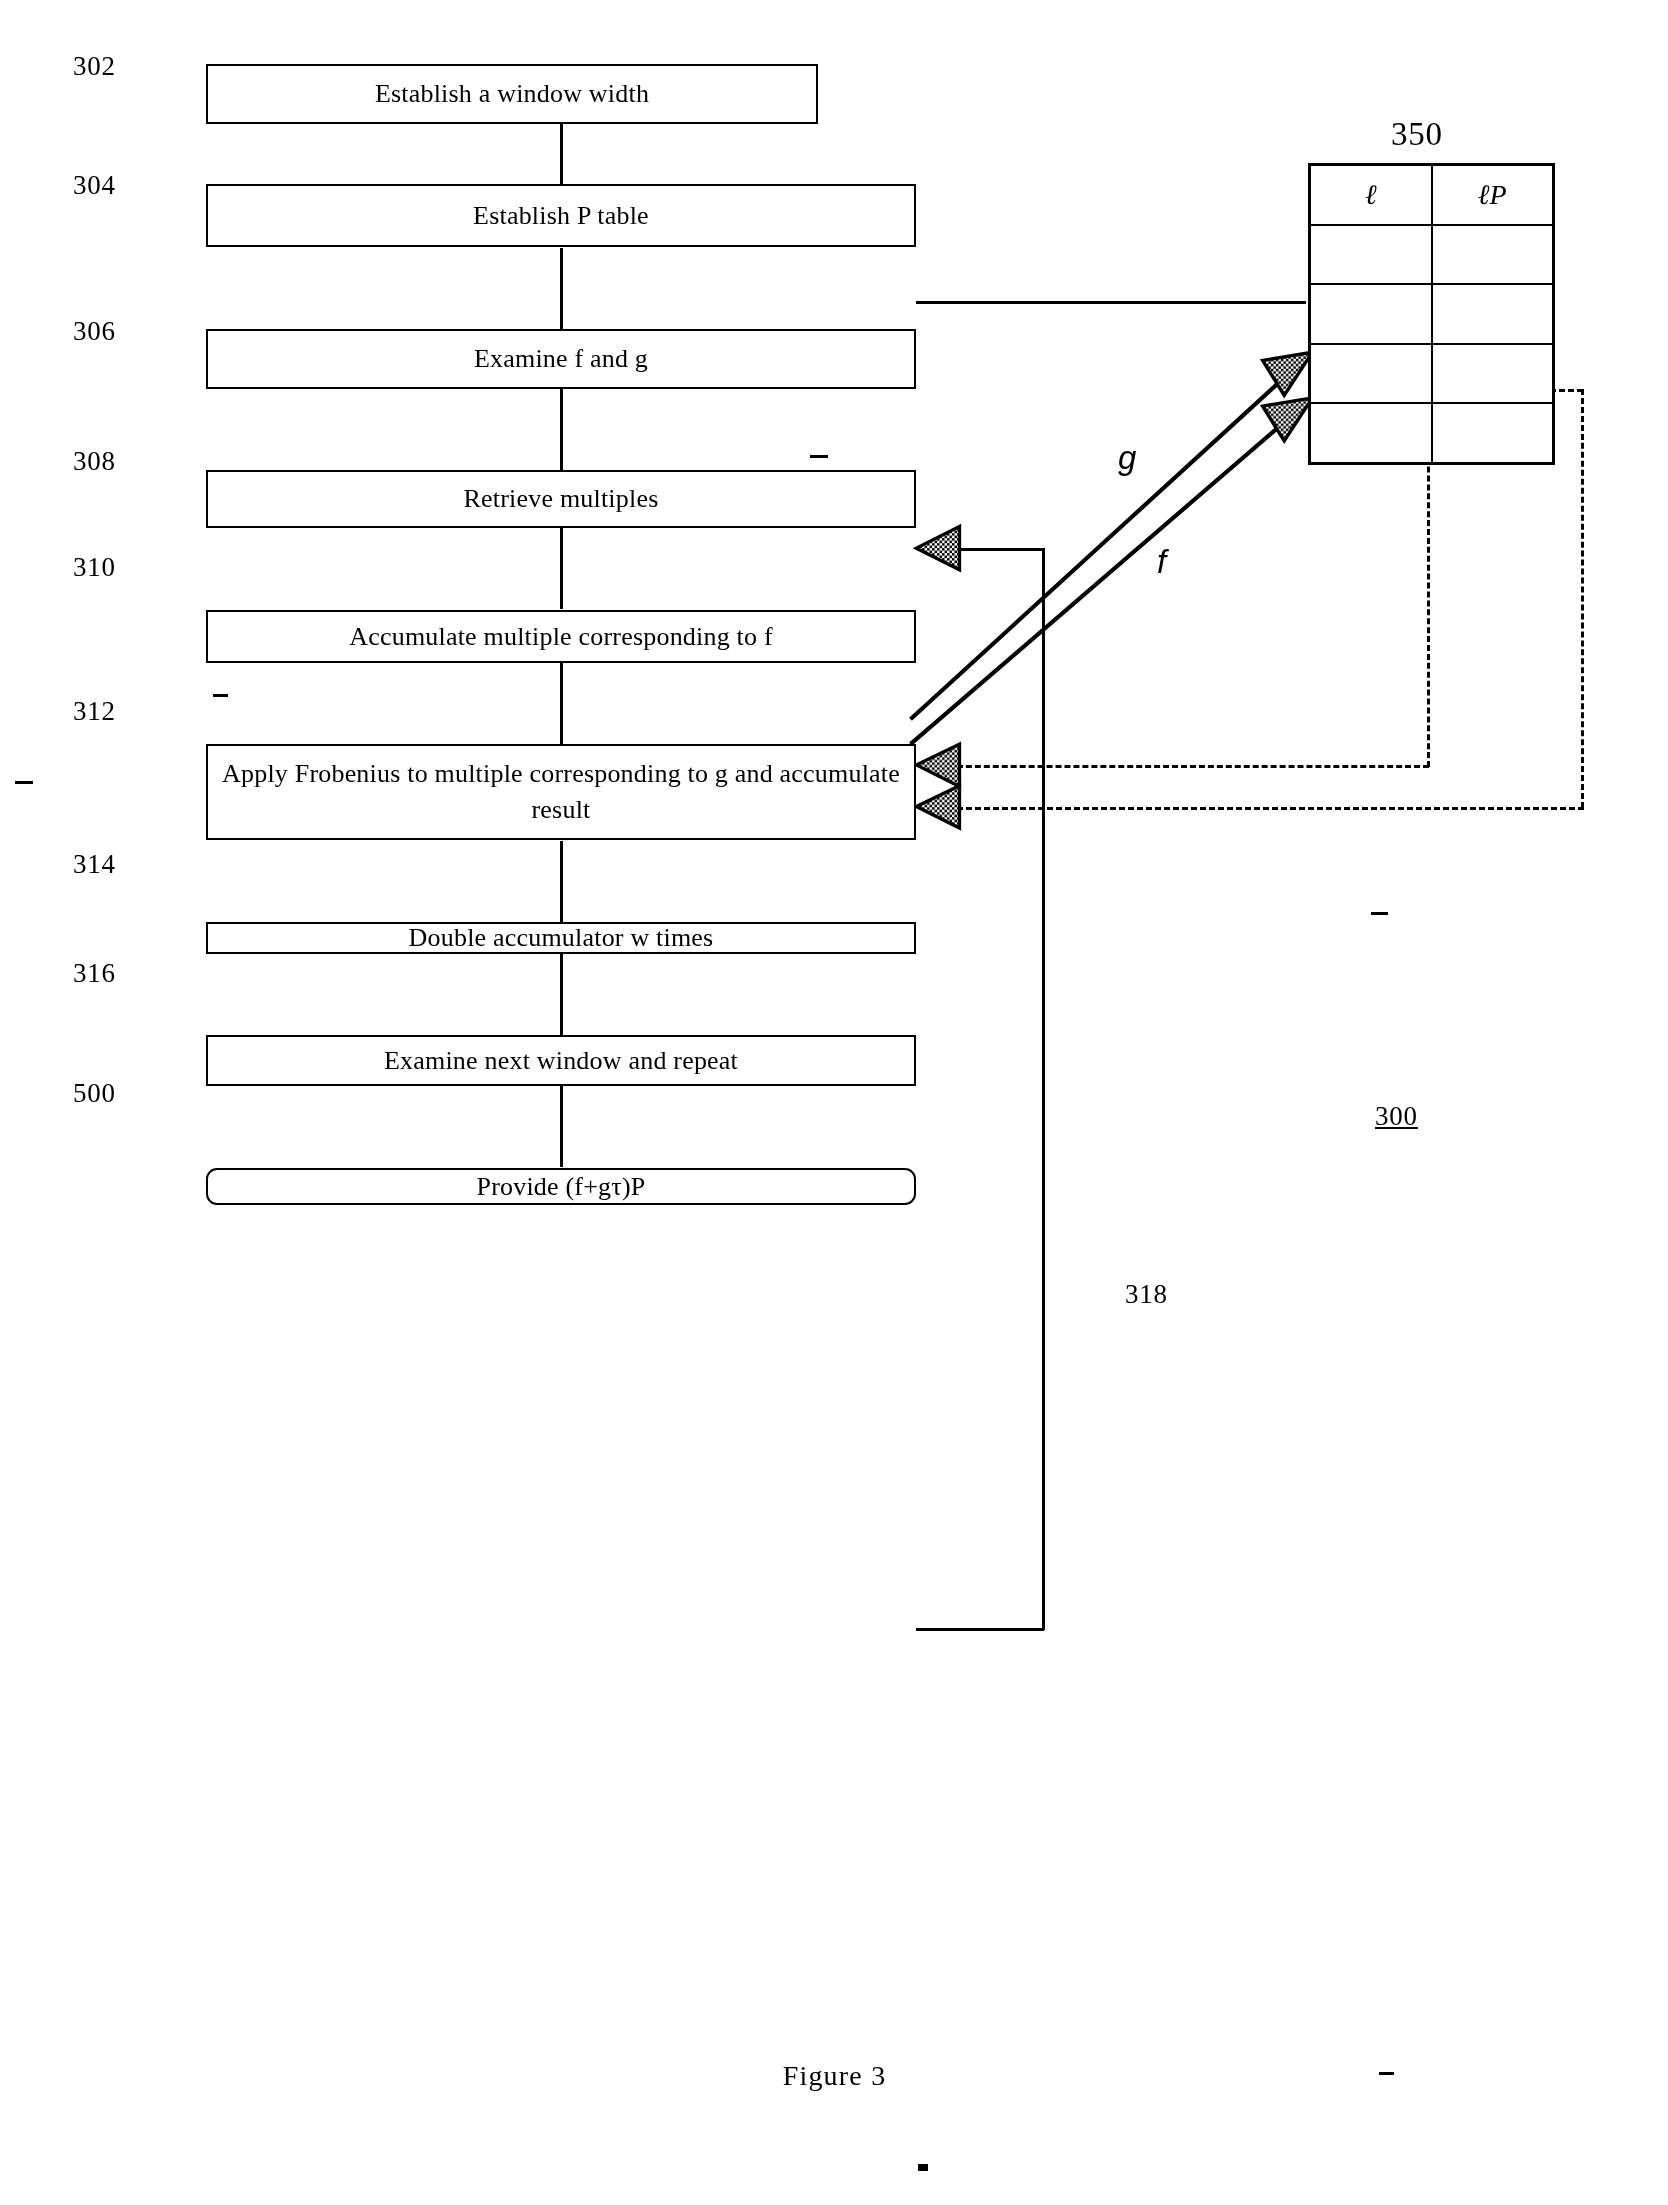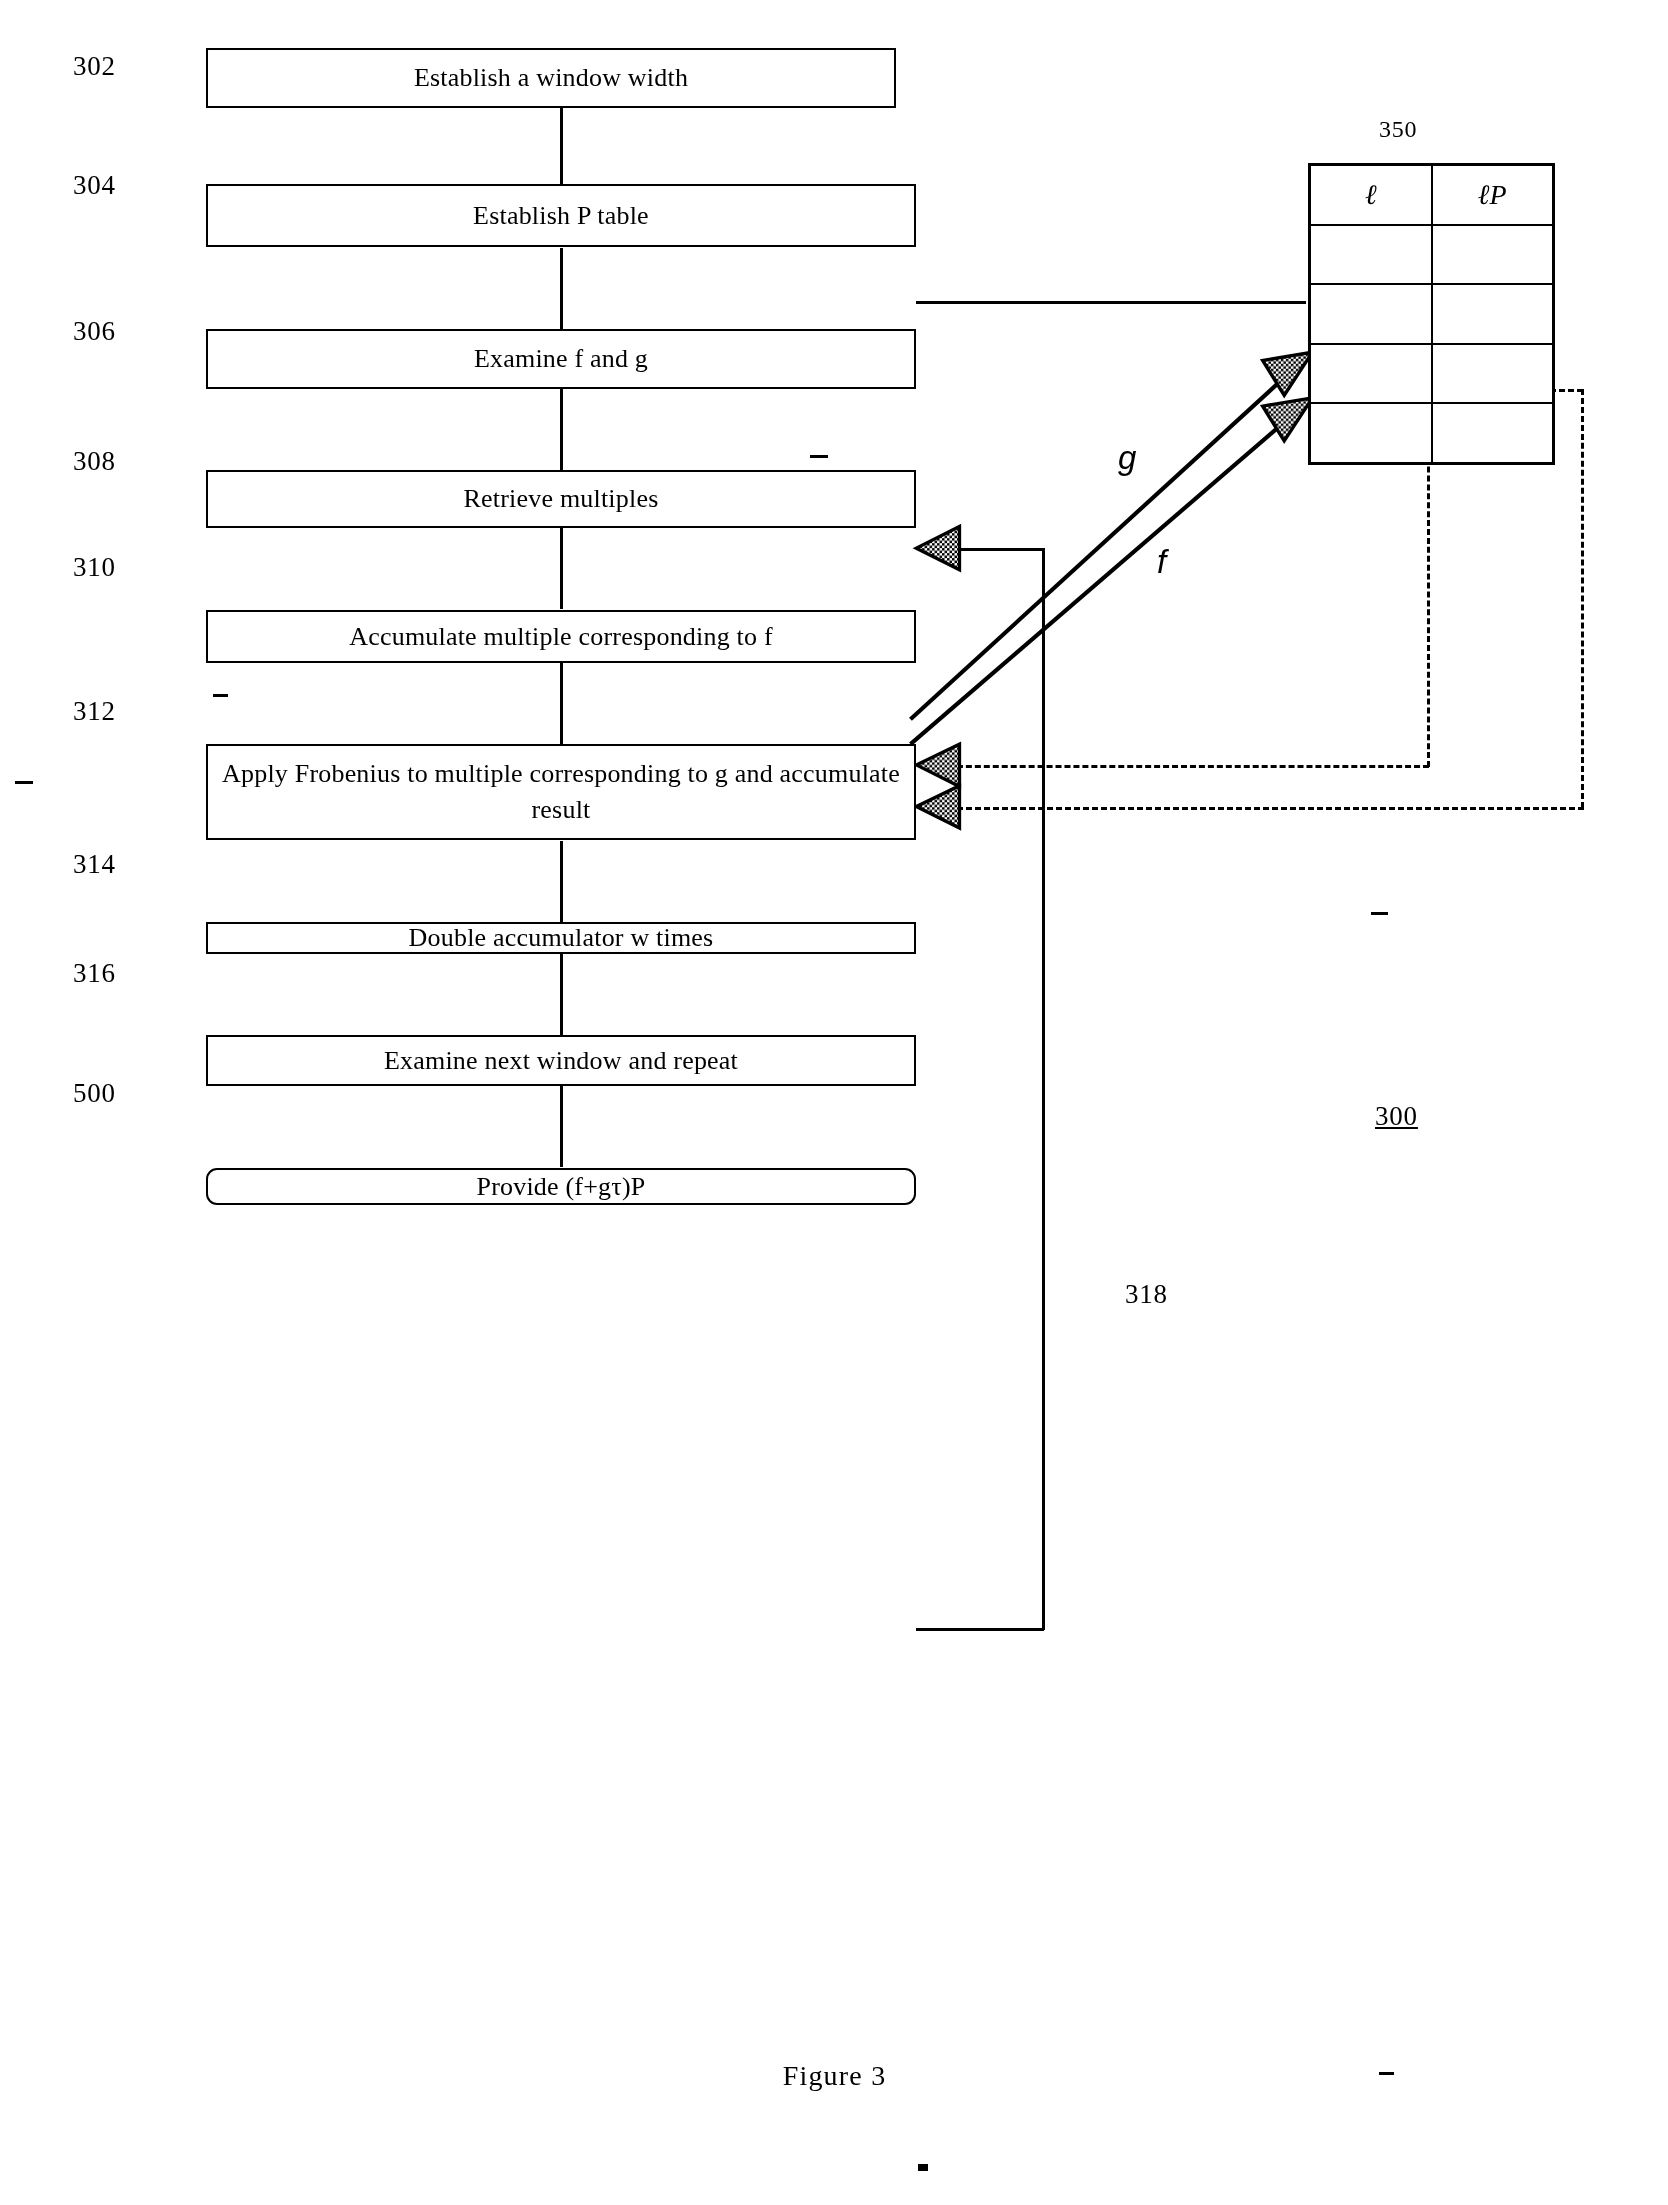--- a/index.html
+++ b/index.html
@@ -84,22 +84,23 @@
     display: flex;
     align-items: center;
     justify-content: center;
     font-size: 28px;
     font-style: italic;
     font-family: "Liberation Serif", "DejaVu Serif", serif;
   }
   #ptable .tcell:last-child { border-right: none; }
   .table-label {
     position: absolute;
-    font-size: 24px;
+    font-size: 33px;
     letter-spacing: 0.8px;
+    margin-left: 12px;
   }
   
   .arrowlabel {
     position: absolute;
     font-family: "Liberation Sans", "DejaVu Sans", sans-serif;
     font-style: italic;
     font-size: 33px;
   }
   
   #figcaption {
@@ -172,21 +173,21 @@
     <polygon points="1103,921 1155,896 1155,947" fill="url(#hatch)" stroke="#000" stroke-width="4"></polygon>
     <polygon points="1103,971 1155,946 1155,997" fill="url(#hatch)" stroke="#000" stroke-width="4"></polygon>
 
     <line x1="1096" y1="866" x2="1572" y2="431" stroke="#000" stroke-width="5"></line>
     <polygon points="1580,424 1520,434 1546,476" fill="url(#hatch)" stroke="#000" stroke-width="4"></polygon>
 
     <line x1="1096" y1="896" x2="1572" y2="486" stroke="#000" stroke-width="5"></line>
     <polygon points="1580,479 1520,489 1546,531" fill="url(#hatch)" stroke="#000" stroke-width="4"></polygon>
   </svg>
 
-  <div class="fbox" style="left:206px; top:48px;   width:690px; height:60px;">
+  <div class="fbox" style="left:206px; top:64px;   width:612px; height:60px;">
     <span class="boxtext">Establish a window width</span>
   </div>
 
   <div class="fbox" style="left:206px; top:184px;  width:710px; height:63px;">
     <span class="boxtext">Establish P table</span>
   </div>
 
   <div class="fbox" style="left:206px; top:329px;  width:710px; height:60px;">
     <span class="boxtext">Examine f and g</span>
   </div>

